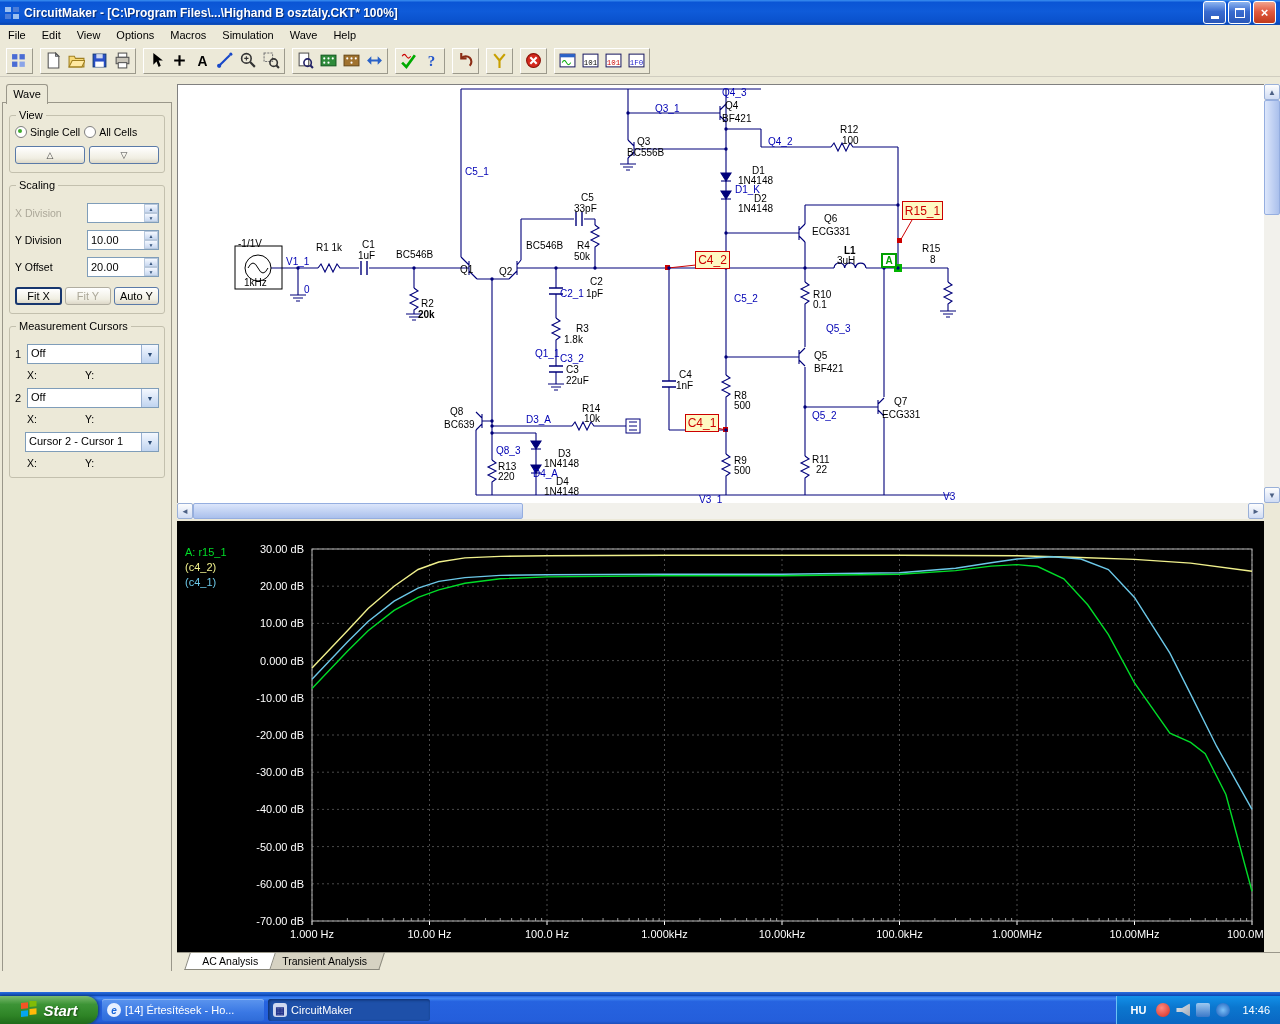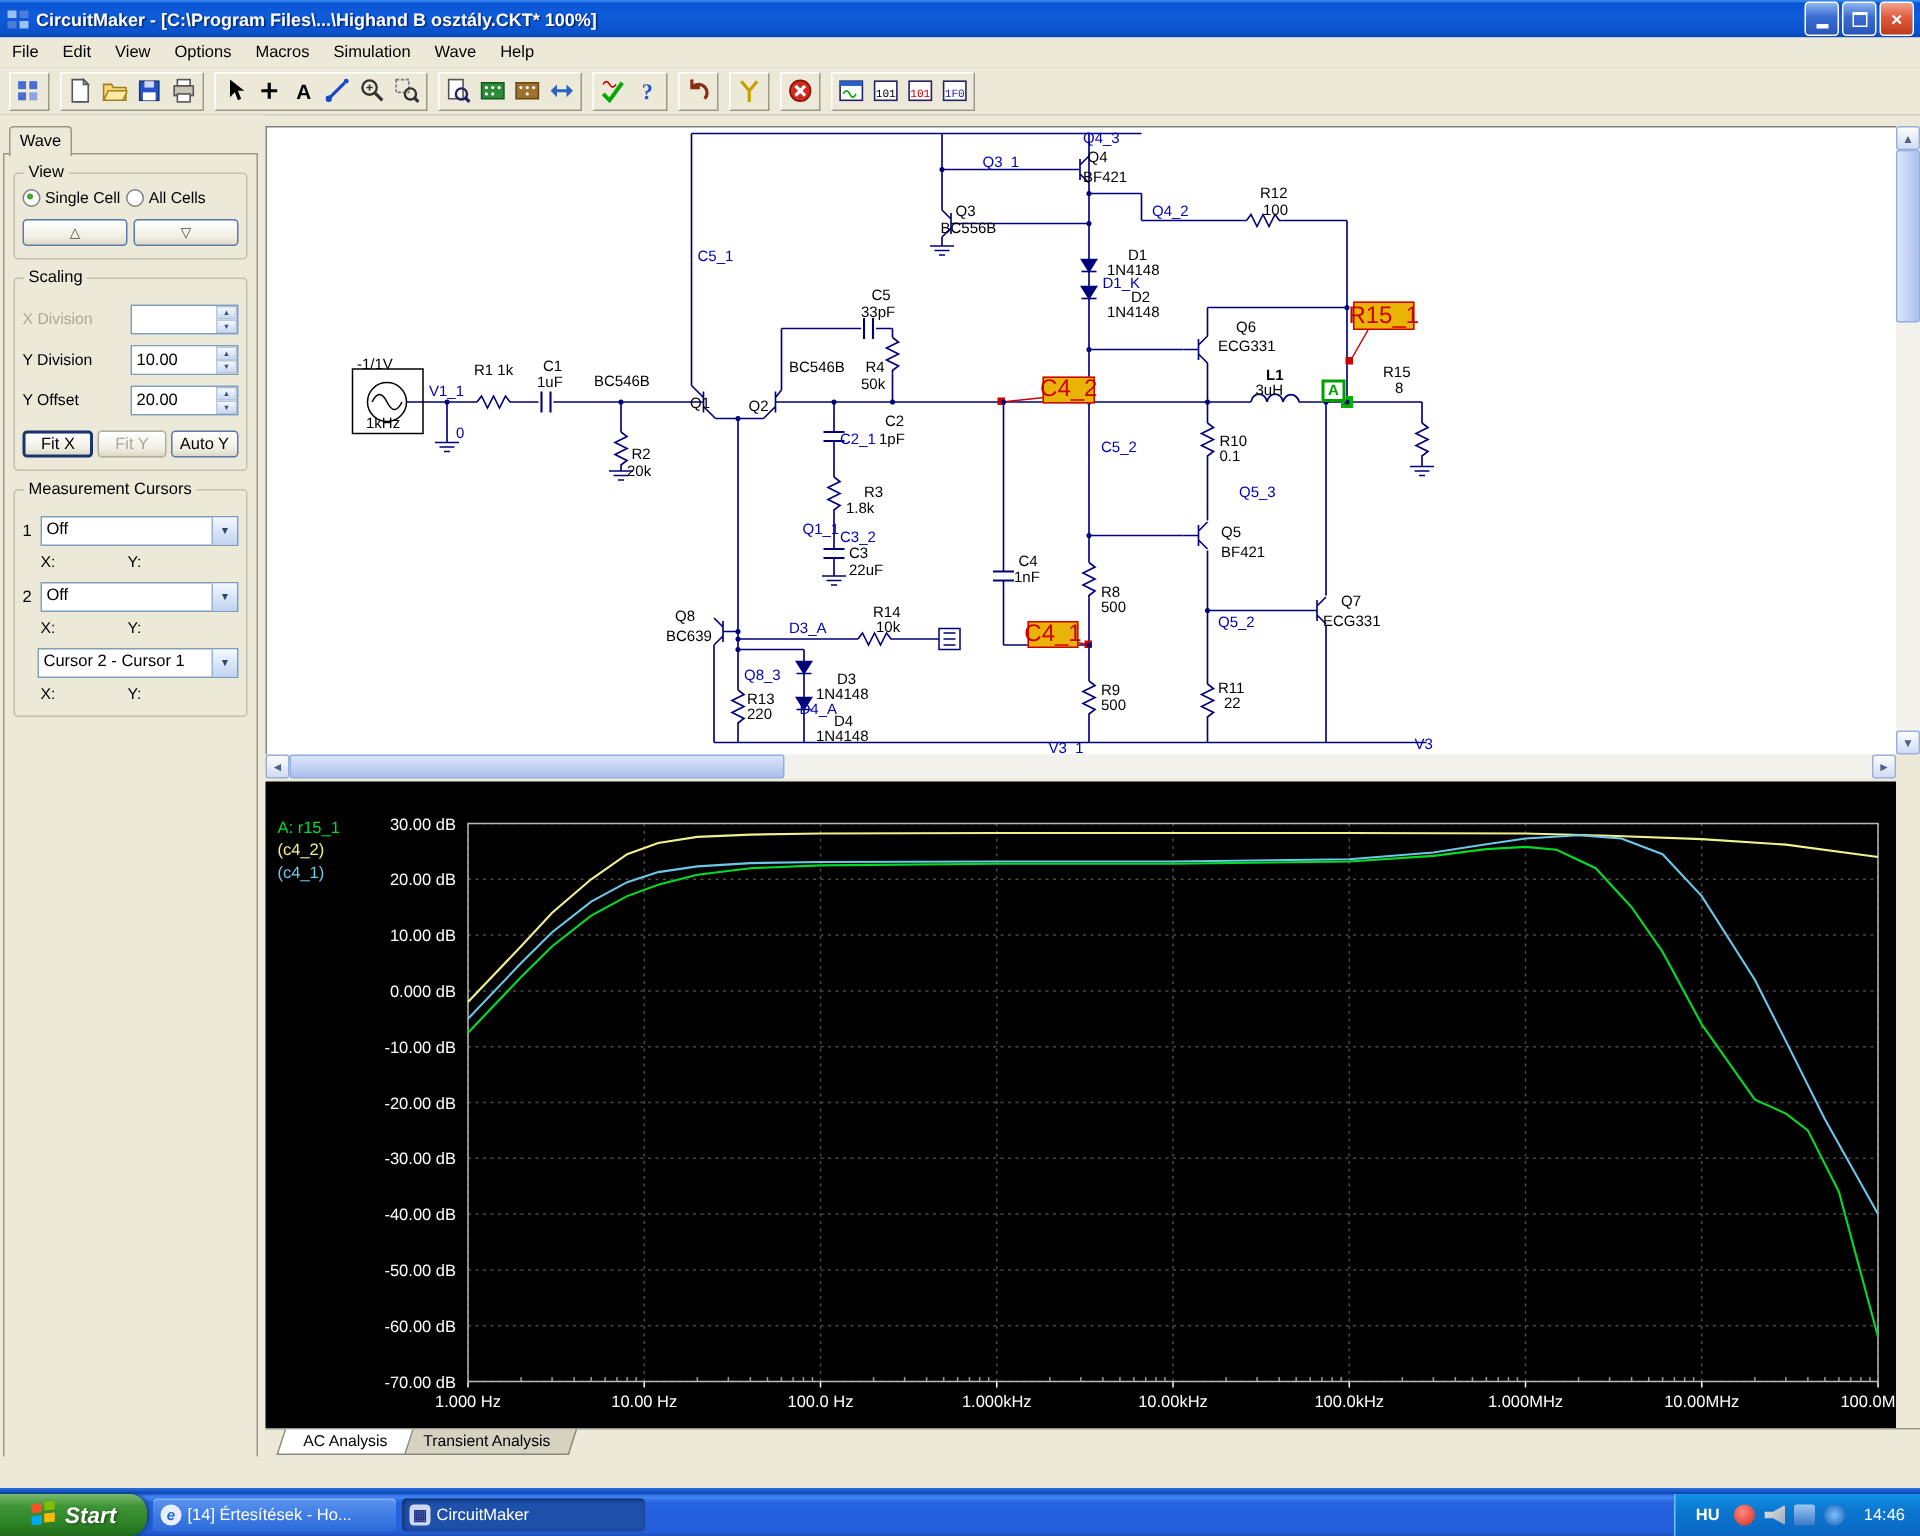--- a/index.html
+++ b/index.html
@@ -49,21 +49,21 @@
   .cnum{width:8px;font-size:11px;}
   .combo{display:flex;flex:1;height:18px;border:1px solid #7f9db9;background:#fff;align-items:stretch;}
   .combo .cval{flex:1;font-size:11px;padding:2px 3px;white-space:nowrap;overflow:hidden;}
   .combo .carr{width:16px;background:linear-gradient(180deg,#f4f8ff,#c0d4f0);border-left:1px solid #9ab0d0;color:#2a4a74;font-size:7px;display:flex;align-items:center;justify-content:center;}
   .xyrow{display:flex;margin-top:5px;margin-left:12px;font-size:10.5px;gap:48px;}
   
   .schematic{position:absolute;left:177px;top:84px;width:1087px;height:419px;background:#fff;border-top:1px solid #808080;border-left:1px solid #808080;box-sizing:border-box;overflow:hidden;}
   .schematic svg{position:absolute;left:0;top:0;}
   #schem-labels{position:absolute;left:0;top:0;width:1087px;height:419px;pointer-events:none;}
   .slabel{position:absolute;font-size:10px;white-space:nowrap;}
-  .callout{position:absolute;border:1px solid #cc0000;color:#cc0000;background:#eab308;font-size:16px;display:flex;align-items:center;justify-content:center;}
+  .callout{position:absolute;border:1px solid #cc0000;color:#cc0000;background:#fef9c3;font-size:12px;display:flex;align-items:center;justify-content:center;}
   .probe-a{position:absolute;border:2px solid #00a000;color:#00a000;background:#fff;font-size:10px;font-weight:bold;width:12px;height:11px;display:flex;align-items:center;justify-content:center;}
   
   .hscroll{position:absolute;left:177px;top:503px;width:1087px;height:16px;background:#f2f1ec;display:flex;}
   .vscroll{position:absolute;left:1264px;top:84px;width:16px;height:419px;background:#f2f1ec;}
   .sb-btn{width:16px;height:16px;background:linear-gradient(180deg,#fdfdfd,#d0dcf4);border:1px solid #9ab0d8;border-radius:2px;color:#4d6185;font-size:8px;display:flex;align-items:center;justify-content:center;box-sizing:border-box;}
   .sb-thumb-h{position:absolute;left:16px;top:0;width:330px;height:16px;background:linear-gradient(180deg,#dce6fb,#aac0ec);border:1px solid #95aee0;border-radius:2px;box-sizing:border-box;}
   .sb-thumb-v{position:absolute;left:0;top:16px;width:16px;height:115px;background:linear-gradient(90deg,#dce6fb,#aac0ec);border:1px solid #95aee0;border-radius:2px;box-sizing:border-box;}
   .vscroll .sb-btn.bottom{position:absolute;bottom:0;}
   
   .wave-black{position:absolute;left:177px;top:521px;width:1087px;height:431px;background:#000;}
@@ -557,21 +557,21 @@
         <span class="slabel" style="left: 556px; top: 208px; color: rgb(0, 0, 180);">C5_2</span>
         <span class="slabel" style="left: 412px; top: 191px; color: rgb(0, 0, 0);">C2</span>
         <span class="slabel" style="left: 382px; top: 203px; color: rgb(0, 0, 180);">C2_1</span>
         <span class="slabel" style="left: 408px; top: 203px; color: rgb(0, 0, 0);">1pF</span>
         <span class="slabel" style="left: 386px; top: 238px; color: rgb(0, 0, 0); padding-left: 12px;">R3</span>
         <span class="slabel" style="left: 386px; top: 249px; color: rgb(0, 0, 0);">1.8k</span>
         <span class="slabel" style="left: 382px; top: 268px; color: rgb(0, 0, 180);">C3_2</span>
         <span class="slabel" style="left: 388px; top: 279px; color: rgb(0, 0, 0);">C3</span>
         <span class="slabel" style="left: 388px; top: 290px; color: rgb(0, 0, 0);">22uF</span>
         <span class="slabel" style="left: 243px; top: 213px; color: rgb(0, 0, 0);">R2</span>
-        <span class="slabel" style="left: 240px; top: 224px; color: rgb(0, 0, 0);">20k</span>
+        <span class="slabel" style="left: 240px; top: 224px; color: rgb(0, 0, 0); font-weight: bold;">20k</span>
         <span class="slabel" style="left: 318px; top: 263px; color: rgb(0, 0, 180); margin-left: 39px;">Q1_1</span>
         <span class="slabel" style="left: 272px; top: 321px; color: rgb(0, 0, 0);">Q8</span>
         <span class="slabel" style="left: 266px; top: 334px; color: rgb(0, 0, 0);">BC639</span>
         <span class="slabel" style="left: 318px; top: 360px; color: rgb(0, 0, 180);">Q8_3</span>
         <span class="slabel" style="left: 320px; top: 376px; color: rgb(0, 0, 0);">R13</span>
         <span class="slabel" style="left: 320px; top: 386px; color: rgb(0, 0, 0);">220</span>
         <span class="slabel" style="left: 348px; top: 329px; color: rgb(0, 0, 180);">D3_A</span>
         <span class="slabel" style="left: 380px; top: 363px; color: rgb(0, 0, 0);">D3</span>
         <span class="slabel" style="left: 366px; top: 373px; color: rgb(0, 0, 0);">1N4148</span>
         <span class="slabel" style="left: 355px; top: 383px; color: rgb(0, 0, 180);">D4_A</span>

